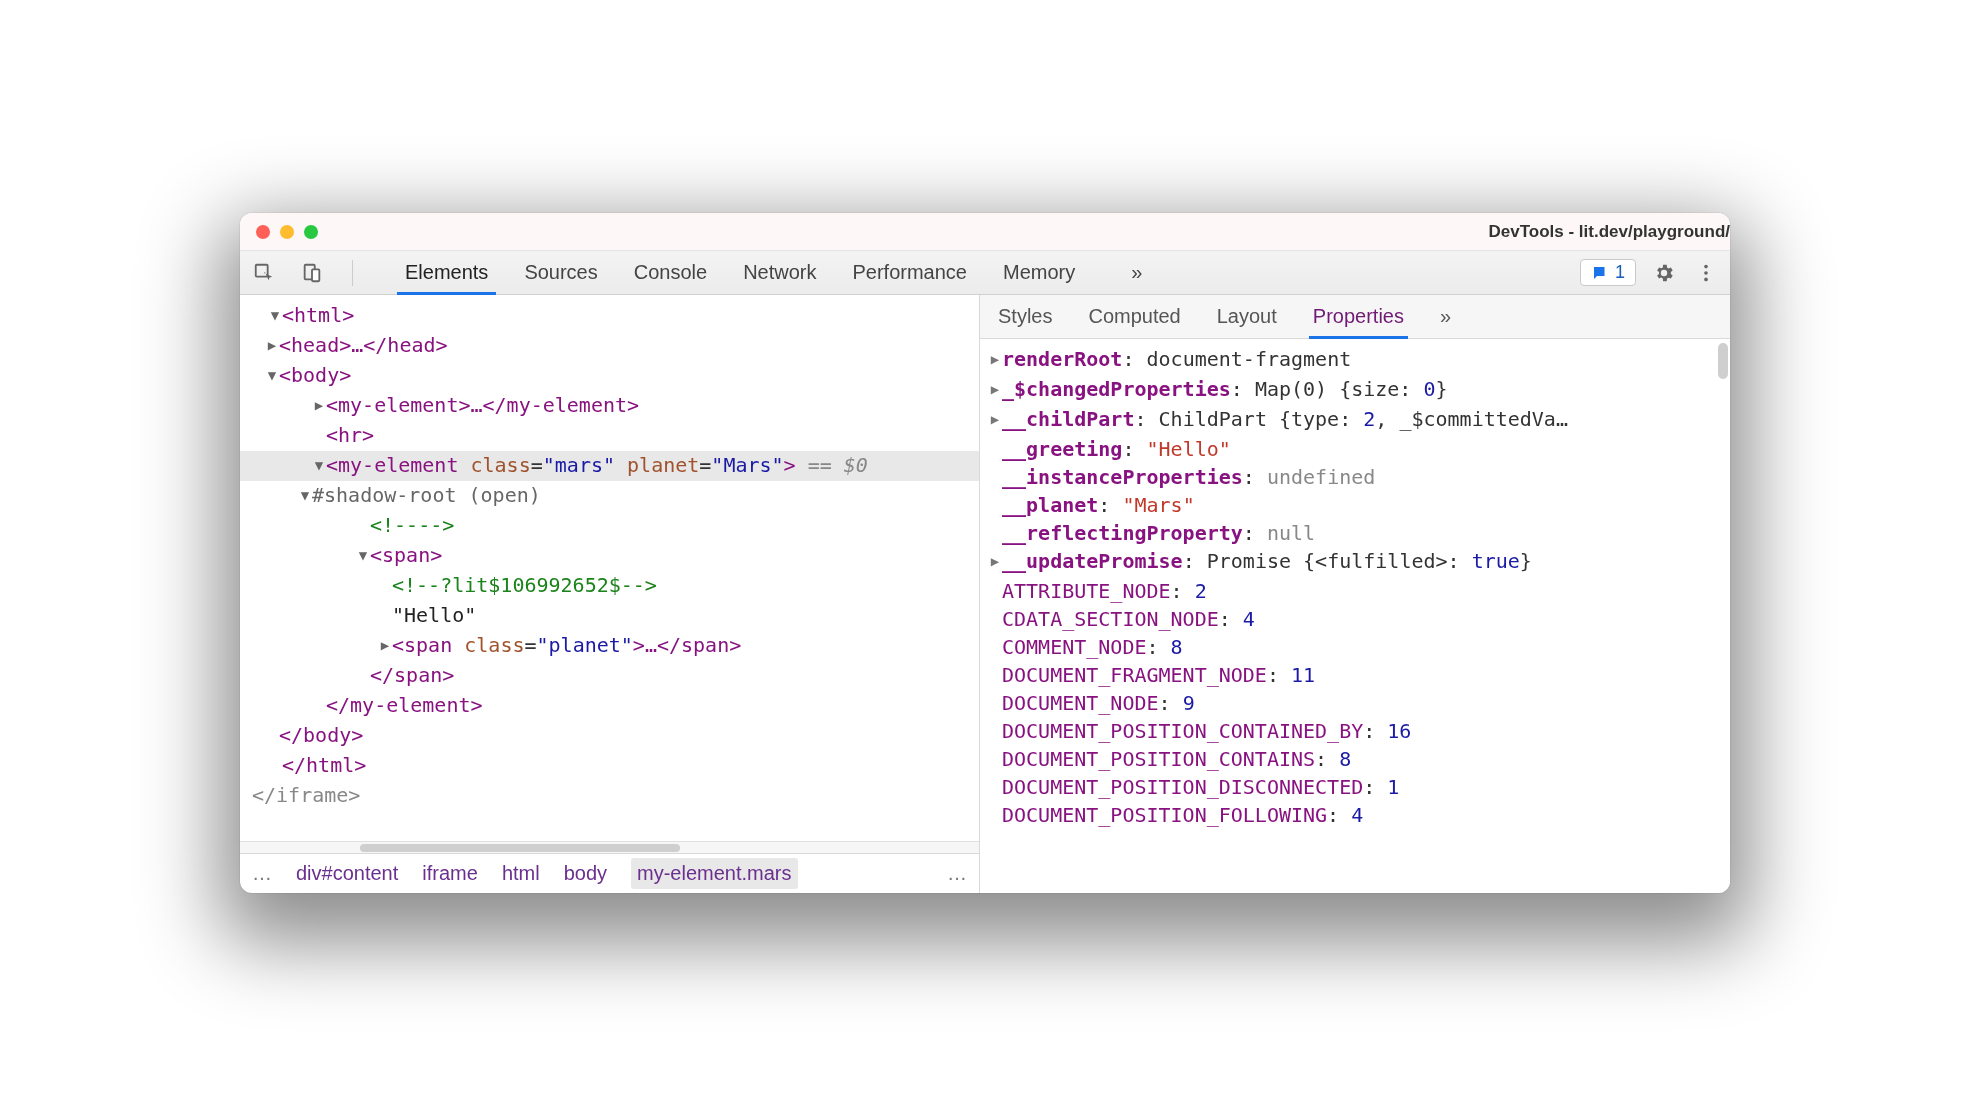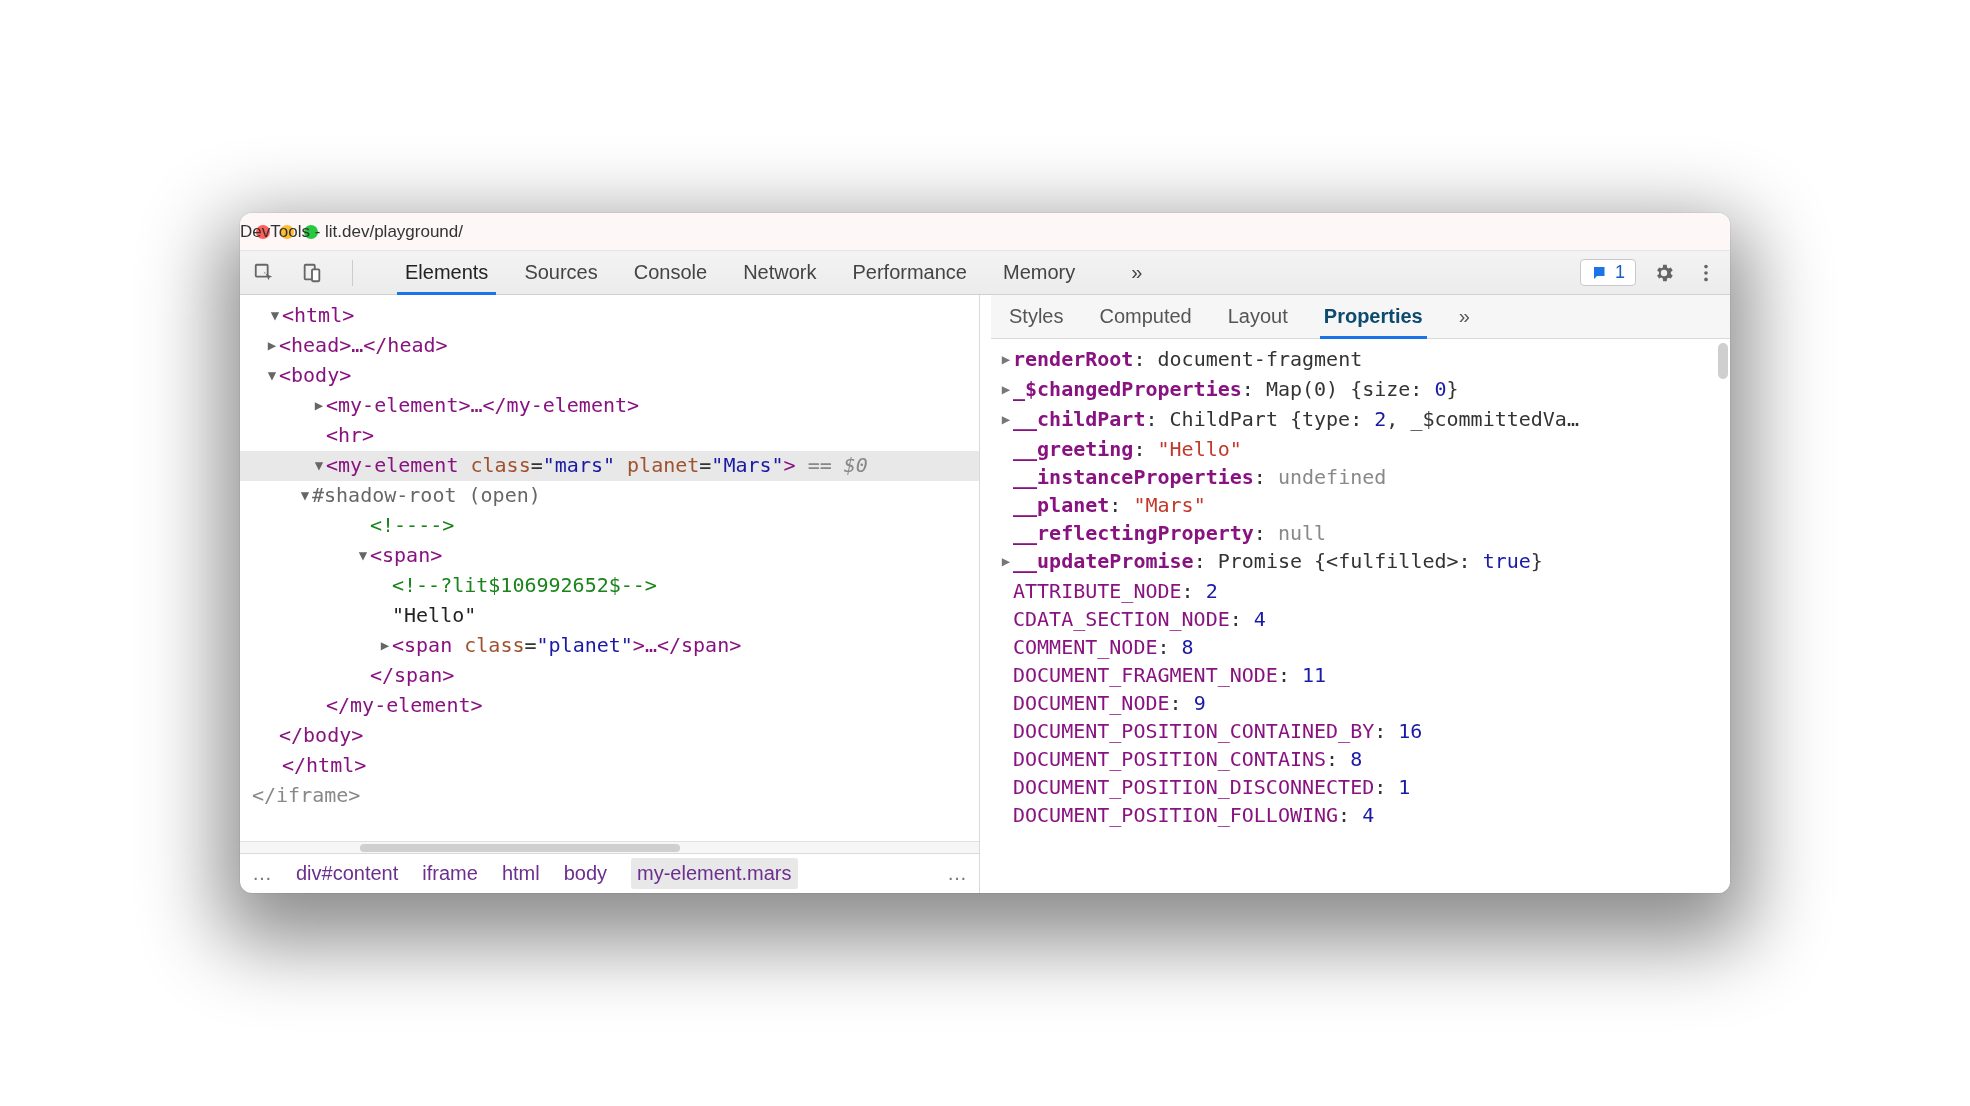--- a/index.html
+++ b/index.html
@@ -29,22 +29,22 @@
     align-items: center;
     position: relative;
     border-bottom: 1px solid #e4e4e4;
   }
   .traffic { display:flex; gap:10px; margin-left:16px; }
   .dot { width:14px; height:14px; border-radius:50%; }
   .dot.red { background:#fe5f57; }
   .dot.yellow { background:#febc2e; }
   .dot.green { background:#28c840; }
   .titletext {
-    position:absolute; left:0; right:0; text-align:left;
-    font-size:17px; font-weight:400; color:#333;
+    position:absolute; left:0; right:0; text-align:right;
+    font-size:17px; font-weight:700; color:#333;
   }
   .toolbar {
     height: 44px;
     background: linear-gradient(#f3f3f3,#ececec);
     border-bottom: 1px solid #d0d0d0;
     display:flex; align-items:center;
     padding:0 10px;
     gap: 20px;
     font-size: 20px;
     color:#5a5a5a;
@@ -53,21 +53,21 @@
   .tb-icon svg { width:22px; height:22px; }
   .tabs { display:flex; align-items:stretch; height:100%; margin-left:8px; }
   .tab { padding: 0 18px; display:flex; align-items:center; cursor:pointer; color:#444; font-size:20px; }
   .tab.active { color:#222; position:relative; font-weight:500; }
   .tab.active::after { content:""; position:absolute; left:10px; right:10px; bottom:-1px; height:3px; background:#1a73e8; }
   .tb-right { margin-left:auto; display:flex; align-items:center; gap:14px; }
   .issue-badge { display:flex; align-items:center; gap:6px; border:1px solid #c9c9c9; border-radius:4px; padding:2px 10px; color:#1a5db8; background:#fff; font-size:18px; }
   .issue-badge svg { width:18px; height:18px; fill:#1a73e8; }
   .gear svg, .kebab svg { width:22px; height:22px; }
 
-  .main { flex:1; display:flex; overflow:hidden;gap:11px; }
+  .main { flex:1; display:flex; overflow:hidden; }
   .left { width: 740px; border-right:1px solid #d9d9d9; display:flex; flex-direction:column; }
   .dom-scroll { flex:1; overflow:auto; padding:6px 0 10px 0; font-family: "SF Mono", Menlo, Consolas, monospace; font-size:20px; line-height:28px; }
   .node { white-space:pre; padding-left: 8px; }
   .caret { display:inline-block; width:14px; text-align:center; color:#666; font-size:14px; transform:translateY(-2px);}
   .tag { color:#881280; }
   .attr-name { color:#a0522d; }
   .attr-val { color:#1a1aa6; }
   .text-node { color:#222; }
   .comment { color:#1a831a; }
   .gray { color:#888; }
@@ -78,21 +78,21 @@
   .hscroll-thumb { position:absolute; left:120px; width:320px; top:2px; height:8px; background:#cfcfcf; border-radius:5px; }
 
   .breadcrumb { height:40px; border-top:1px solid #d9d9d9; display:flex; align-items:center; gap:24px; padding:0 12px; font-size:20px; color:#555; }
   .breadcrumb .ell { color:#777; }
   .breadcrumb .crumb { color:#6b2f8f; cursor:pointer; }
   .breadcrumb .crumb.sel { background:#e8e8e8; padding:4px 6px; border-radius:3px; }
 
   .right { flex:1; display:flex; flex-direction:column; background:#fff; }
   .subtabs { height:44px; display:flex; align-items:center; border-bottom:1px solid #d9d9d9; padding:0 14px; gap:28px; font-size:20px; color:#555; background:#f6f6f6;}
   .subtab { cursor:pointer; padding:0 4px; height:100%; display:flex; align-items:center; position:relative; }
-  .subtab.active { color:#0c4a6e; font-weight:700; }
+  .subtab.active { color:#701a75; font-weight:400; }
   .subtab.active::after { content:""; position:absolute; left:0; right:0; bottom:-1px; height:3px; background:#1a73e8; }
   .props { flex:1; overflow:auto; padding:6px 8px 10px 8px; font-family:"SF Mono",Menlo,Consolas,monospace; font-size:20px; line-height:28px; position:relative; }
   .prow { white-space:nowrap; }
   .prow .caret { color:#777; }
   .key { color:#881280;margin-top:44px; }
   .key.bold { font-weight:700; }
   .val-str { color:#c0392b; }
   .val-obj { color:#333; }
   .val-num { color:#1a1aa6; }
   .val-gray { color:#888; }

